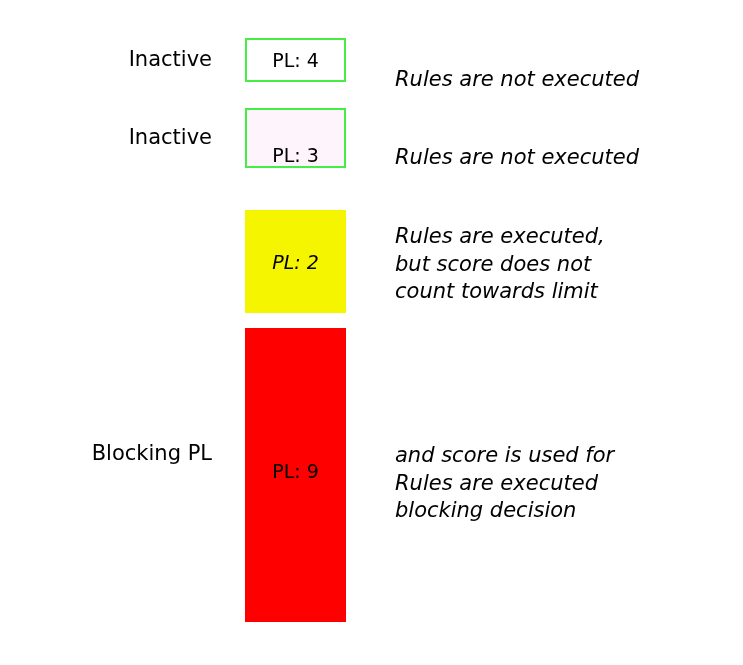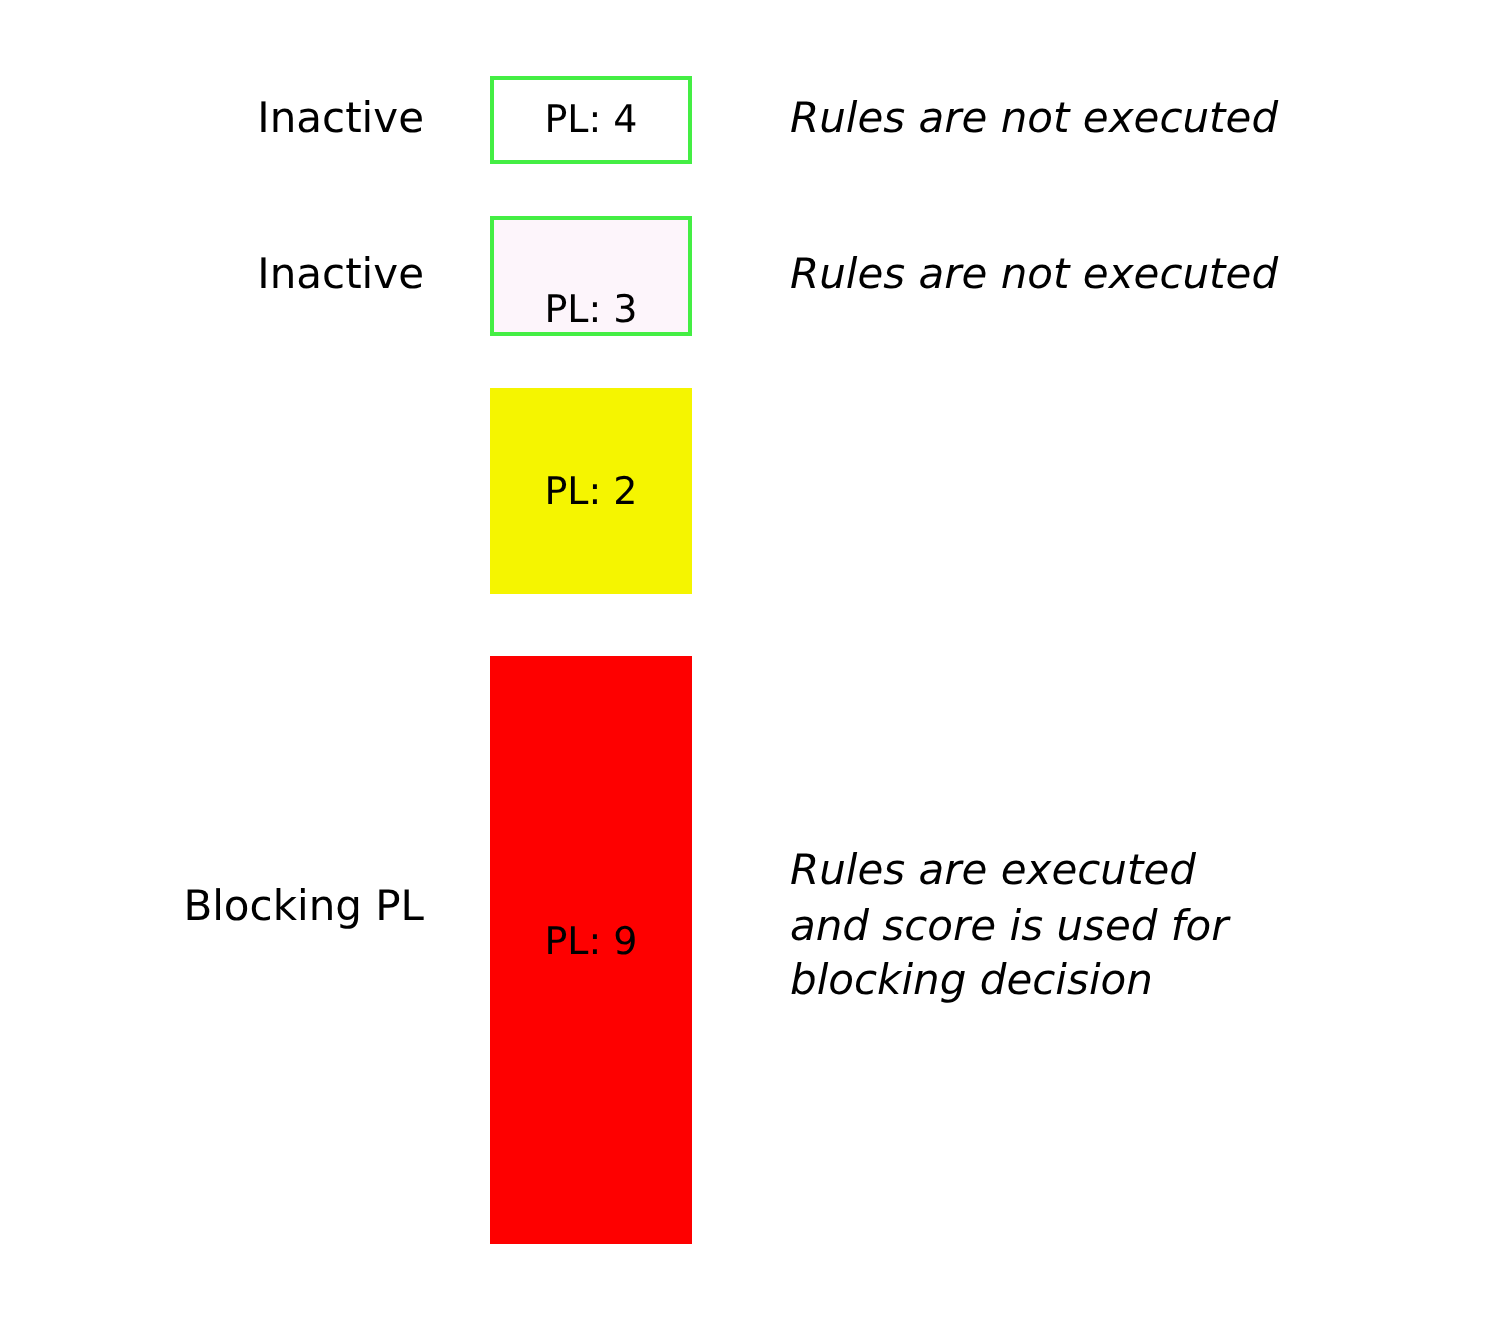--- a/index.html
+++ b/index.html
@@ -82,36 +82,37 @@
   
   .desc {
     position: absolute;
     left: 395px;
     width: 340px;
     font-size: 21px;
     font-style: italic;
     line-height: 1.32;
     color: #000000;
     font-family: "DejaVu Sans", sans-serif;
+    margin-top: 20px;
   }
   .desc-line { display: block; white-space: nowrap; }
 
   
   #row-pl4 { top: 38px;  height: 44px; }
   #row-pl4 .pl-box     { top: 0;    height: 44px; }
   #row-pl4 .state-label{ top: 9px; }
   #row-pl4 .desc       { top: 8px; }
 
   #row-pl3 { top: 108px; height: 60px; }
   #row-pl3 .pl-box     { top: 0;    height: 60px; }
   #row-pl3 .state-label{ top: 17px; }
   #row-pl3 .desc       { top: 16px; }
 
   #row-pl2 { top: 194px; height: 103px; }
-  #row-pl2 .pl-box     { top: 0;    height: 103px; }
+  #row-pl2 .pl-box     { top: 16px;    height: 103px; font-style: italic; }
   #row-pl2 .state-label{ top: 38px; }
   #row-pl2 .desc       { top: 9px; }
 
   #row-pl1 { top: 328px; height: 294px; }
   #row-pl1 .pl-box     { top: 0;    height: 294px; }
   #row-pl1 .state-label{ top: 113px; }
   #row-pl1 .desc       { top: 94px; }
 </style>
 </head>
 <body>
@@ -135,27 +136,32 @@
     </div>
     <div class="desc">
       <span class="desc-line">Rules are not executed</span>
     </div>
   </div>
 
   <div class="row" id="row-pl2">
     <div class="pl-box executing">
       <span class="pl-label-inner">PL: 2</span>
     </div>
+    <div class="desc">
+      <span class="desc-line">Rules are executed,</span>
+      <span class="desc-line">but score does not</span>
+      <span class="desc-line">count towards limit</span>
+    </div>
   </div>
 
   <div class="row" id="row-pl1">
     <div class="state-label">Blocking PL</div>
     <div class="pl-box blocking">
       <span class="pl-label-inner">PL: 9</span>
     </div>
     <div class="desc">
+      <span class="desc-line">and score is used for</span>
       <span class="desc-line">Rules are executed</span>
-      <span class="desc-line">and score is used for</span>
       <span class="desc-line">blocking decision</span>
     </div>
   </div>
 
 </div>
 
 </body></html>

